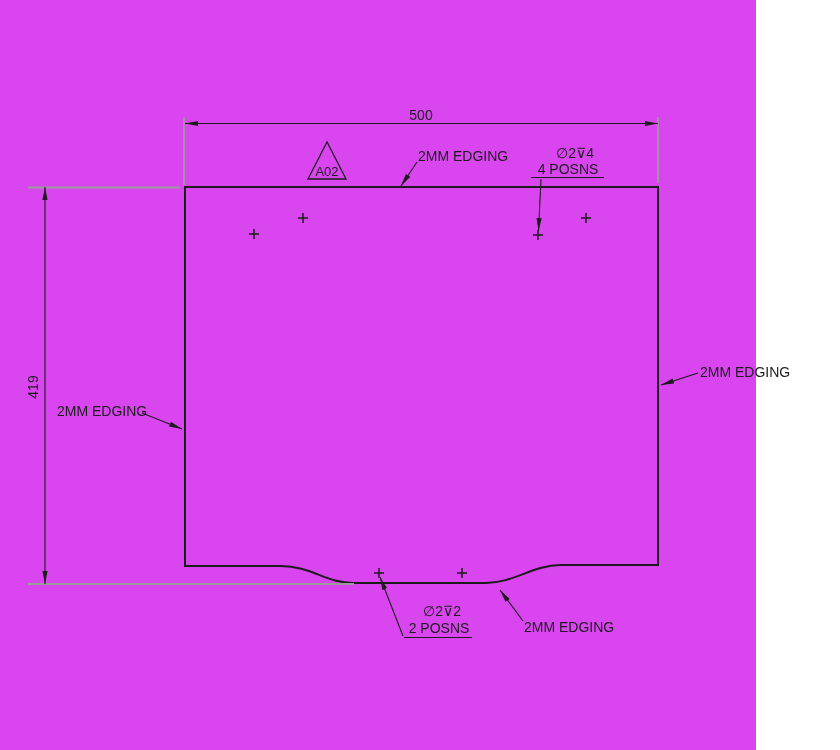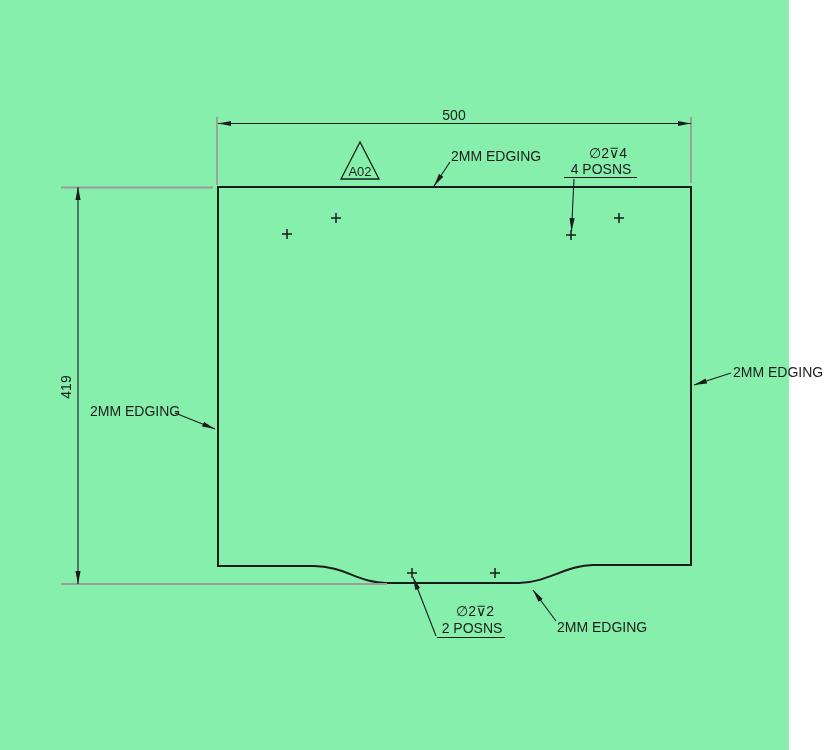--- a/index.html
+++ b/index.html
@@ -1,22 +1,21 @@
 <!DOCTYPE html>
 <html><head>
 <meta charset="utf-8">
 <style>
   html, body { margin: 0; padding: 0; background: #ffffff; }
   .stage {
     position: relative;
     width: 756px;
     height: 750px;
-    background: #86efac;
+    background: #d946ef;
     font-family: "Liberation Sans", sans-serif;
-    padding-left: 33px;
   }
   svg { display: block; }
   .obj  { stroke: #1c1c1c; stroke-width: 2;   fill: none; stroke-linejoin: miter; }
   .thin { stroke: #1c1c1c; stroke-width: 1.1; fill: none; }
   .ext  { stroke: #9b9b9b; stroke-width: 1.8; fill: none; }
   .tri  { stroke: #1c1c1c; stroke-width: 1.3; fill: none; }
   .hole { stroke: #1c1c1c; stroke-width: 1.5; fill: none; }
   .ah   { fill: #1c1c1c; stroke: none; }
   text  { font-family: "Liberation Sans", sans-serif; font-size: 14px; fill: #1c1c1c; }
   text.small { font-size: 13px; }

